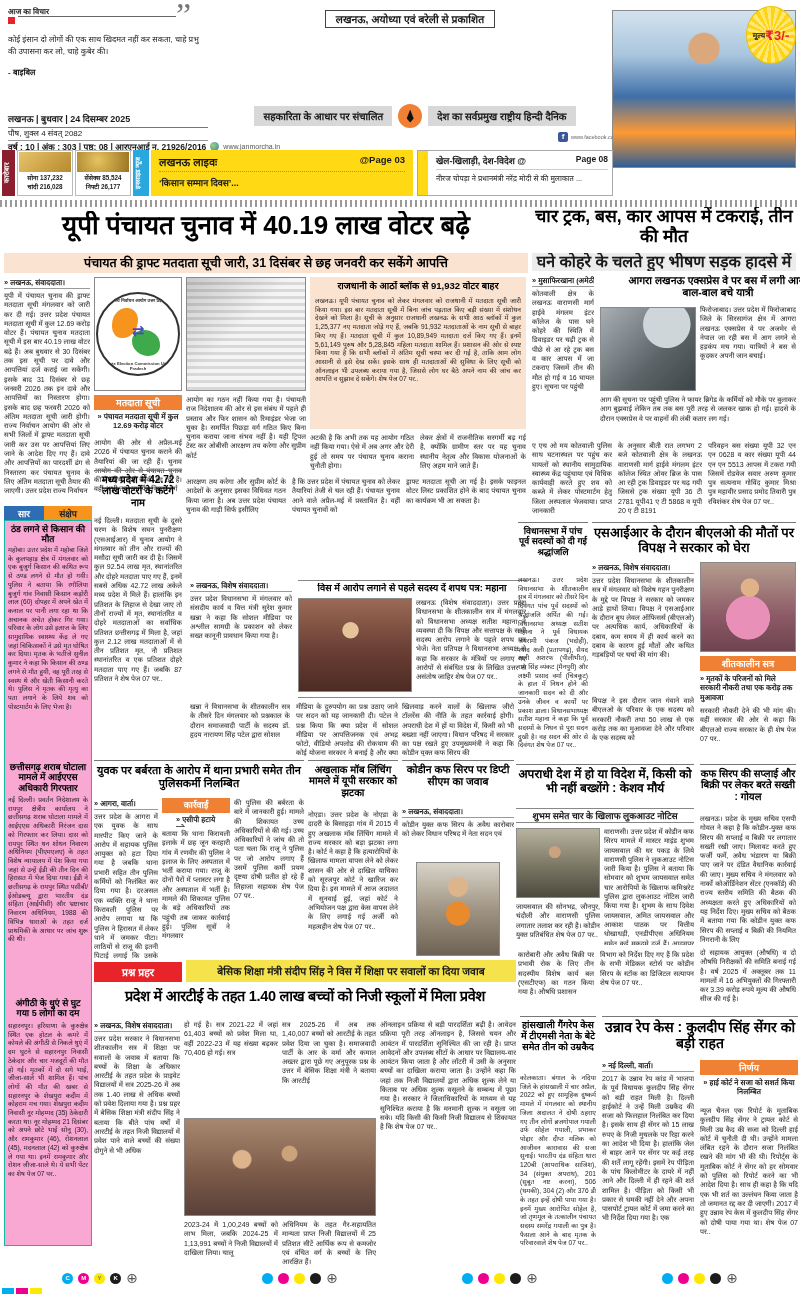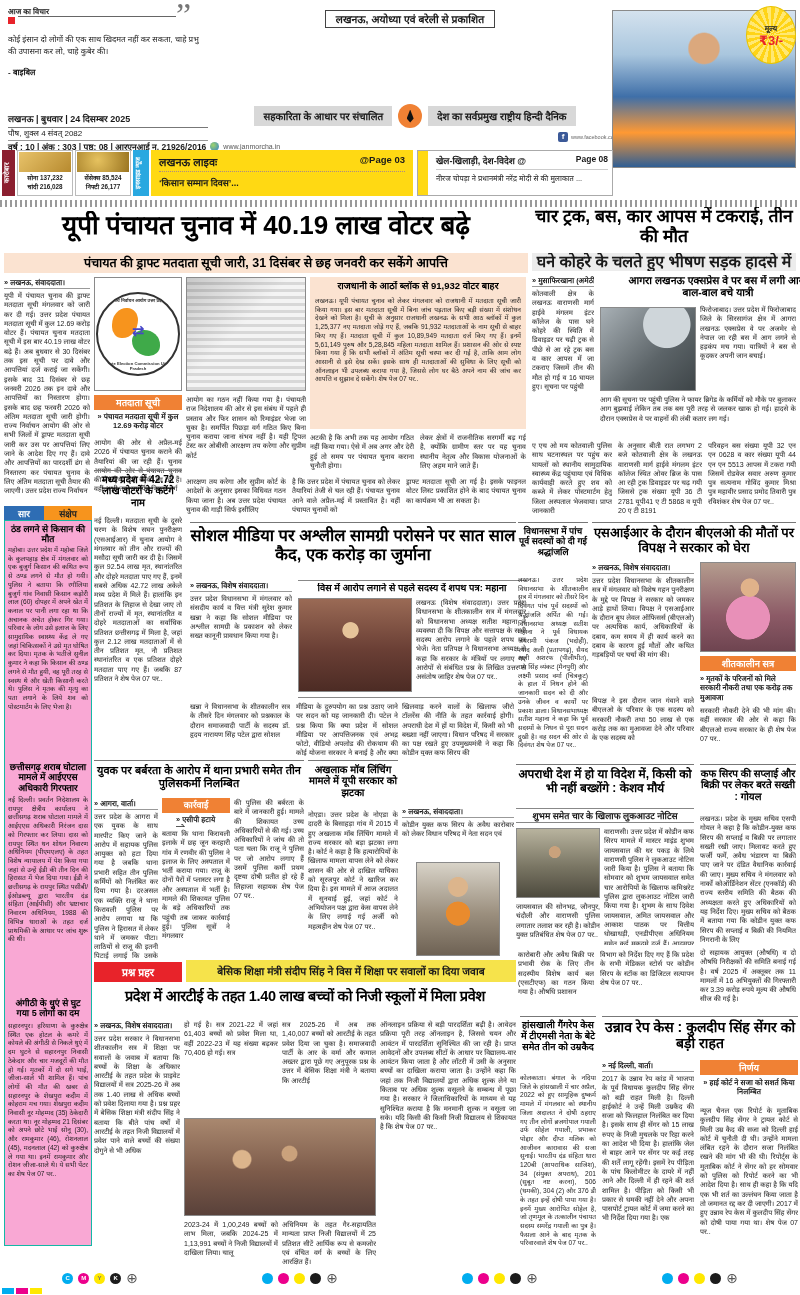--- a/index.html
+++ b/index.html
@@ -20,21 +20,21 @@
   .chip .im{height:20px;margin:1px}
   .qmark:before{content:"\201D";font-size:34px;color:#777;font-family:"Liberation Serif","DejaVu Serif",serif}
   .fb{background:#3b5998;color:#fff;border-radius:2px;font-size:8px;font-weight:700;text-align:center;line-height:10px}
   .fb:before{content:"f"}
   .regx:before{content:"\2295";font-size:14px;color:#555}
   .dot{width:11px;height:11px;border-radius:50%;display:inline-flex;align-items:center;justify-content:center;
        font-size:6px;font-weight:700;color:#fff}
   .dc{background:#00adef}.dm{background:#ec008c}.dy{background:#ffe800;color:#776}.dk{background:#1c1c1c}
   .grp{display:flex;gap:5px;align-items:center}
   .sun{border-radius:50%;background:repeating-conic-gradient(#ffd416 0 9deg,#ffe873 9deg 18deg);
-       display:flex;flex-direction:column;align-items:center;justify-content:center;border:1px solid #e8c400}
+       display:flex;align-items:center;justify-content:center;border:1px solid #e8c400}
   .nib{width:24px;height:24px;border-radius:50%;background:#f08134;display:flex;align-items:center;justify-content:center}
   .nib i{display:block;width:7px;height:13px;background:#111;clip-path:polygon(50% 0,100% 70%,50% 100%,0 70%)}
   .tagbox{background:#d8d8d8;font-size:10px;font-weight:700;padding:3px 9px;white-space:nowrap}
   .hatch{background:repeating-linear-gradient(90deg,#9a9a9a 0 2px,#fff 2px 5px)}
   .row{display:flex}
 </style>
 </head>
 <body>
 
 <div id="page">
@@ -181,21 +181,20 @@
   </div>
   <div class="abs" style="left:4px;top:520px;width:88px;height:726px;background:#f9a8d4;border:1px solid #14b8a6;padding:3px;overflow:hidden">
     <div class="hd" style="font-size:9px;height:22px">ठंड लगने से किसान की मौत</div>
     <div class="bts" style="height:212px">महोबा। उत्तर प्रदेश में महोबा जिले के कुलपहाड़ क्षेत्र में मंगलवार को एक बुजुर्ग किसान की कथित रूप से ठण्ड लगने से मौत हो गयी। पुलिस ने बताया कि रगौलिया बुजुर्ग गांव निवासी किसान कड़ोरी लाल (60) दोपहर में अपने खेत में कनाल पर पानी लगा रहा था कि अचानक अचेत होकर गिर गया। परिवार के लोग उसे इलाज के लिए सामुदायिक स्वास्थ्य केंद्र ले गए जहां चिकित्सकों ने उसे मृत घोषित कर दिया। मृतक के भतीजे सुनील कुमार ने कहा कि किसान की ठण्ड लगने से मौत हुयी, वह पूरी तरह से स्वस्थ थे और खेती किसानी करते थे। पुलिस ने मृतक की मृत्यु का पता लगाने के लिये शव को पोस्टमार्टम के लिए भेजा है।</div>
     <div class="hd" style="font-size:9px;height:34px;margin-top:4px">छत्तीसगढ़ शराब घोटाला मामले में आईएएस अधिकारी गिरफ्तार</div>
     <div class="bts" style="height:198px">नई दिल्ली। प्रवर्तन निदेशालय के रायपुर क्षेत्रीय कार्यालय ने छत्तीसगढ़ शराब घोटाला मामले में आईएएस अधिकारी निरंजन दास को गिरफ्तार कर लिया। दास को रायपुर स्थित धन शोधन निवारण अधिनियम (पीएमएलए) के तहत विशेष न्यायालय में पेश किया गया जहां से उन्हें ईडी की तीन दिन की हिरासत में भेज दिया गया। ईडी ने छत्तीसगढ़ के रायपुर स्थित पसीबी/ईओडब्ल्यू द्वारा भारतीय दंड संहिता (आईपीसी) और भ्रष्टाचार निवारण अधिनियम, 1988 की विभिन्न धाराओं के तहत दर्ज प्राथमिकी के आधार पर जांच शुरू की थी।</div>
     <div class="hd" style="font-size:9px;height:24px;margin-top:4px">अंगीठी के धुएं से घुट गया 5 लोगों का दम</div>
     <div class="bts" style="height:208px">सहारनपुर। हरियाणा के कुरुक्षेत्र स्थित एक होटल के कमरे में कोयले की अंगीठी से निकले धुएं में दम घुटने से सहारनपुर निवासी ठेकेदार और चार मजदूरों की मौत हो गई। मृतकों में दो सगे भाई, जीजा-साले भी शामिल हैं। पांच लोगों की मौत की खबर से सहारनपुर के शेखपुरा कदीम में कोहराम मच गया। शेखपुरा कदीम निवासी नूर मोहम्मद (35) ठेकेदारी करता था। नूर मोहम्मद 21 दिसंबर को अपने छोटे भाई सोनू (30), और रामकुमार (46), रोशनलाल (45), मदनलाल (42) को कुरुक्षेत्र ले गया था। इनमें रामकुमार और रोशन जीजा-साले थे। ये सभी पेंटर का शेष पेज 07 पर..</div>
   </div>
 
-  <div class="abs hd tr" style="left:190px;top:522px;width:326px;height:52px;font-size:16.5px">सोशल मीडिया पर अश्लील सामग्री परोसने पर सात साल कैद, एक करोड़ का जुर्माना</div>
   <div class="abs" style="left:190px;top:580px;width:102px;height:118px">
     <div class="by">» लखनऊ, विशेष संवाददाता।</div>
     <div class="bt" style="height:104px">उत्तर प्रदेश विधानसभा में मंगलवार को संसदीय कार्य व वित्त मंत्री सुरेश कुमार खन्ना ने कहा कि सोशल मीडिया पर अश्लील सामग्री के प्रकाशन को लेकर सख्त कानूनी प्रावधान किया गया है।</div>
   </div>
   <div class="abs" style="left:298px;top:580px;width:228px;height:118px;border-top:1px solid #888;border-bottom:1px solid #888;padding:2px 0">
     <div class="hd" style="font-size:9.5px;height:13px">विस में आरोप लगाने से पहले सदस्य दें शपथ पत्र: महाना</div>
     <div class="row" style="gap:4px;margin-top:2px">
       <div class="ph" style="width:112px;height:92px;flex:none;background:
         radial-gradient(circle at 46% 34%,#e6c49a 0 9%,rgba(0,0,0,0) 10%),
         linear-gradient(180deg,#9a6a55 0%,#6a3f35 55%,#4c2b24 100%)"></div>
@@ -214,20 +213,21 @@
     <div class="ob" style="font-size:9px">कार्रवाई</div>
     <div class="bl" style="height:12px;margin:2px 14px;text-align:left">» एसीपी हटाये गये</div>
     <div class="bt" style="height:128px">बताया कि थाना किरावली इलाके में छह जून करहारी गांव में रणवीर की पुलिस ने इलाज के लिए अस्पताल में भर्ती कराया गया। राजू के दोनों पैरों में प्लास्टर लगा है और अस्पताल में भर्ती है। मामले की शिकायत पुलिस के बड़े अधिकारियों तक पहुंची तब जाकर कार्रवाई हुई। पुलिस सूत्रों ने मंगलवार</div>
   </div>
   <div class="abs bt" style="left:234px;top:798px;width:70px;height:162px">की पुलिस की बर्बरता के बारे में जानकारी हुई। मामले की शिकायत उच्च अधिकारियों से की गई। उच्च अधिकारियों ने जांच की तो पता चला कि राजू ने पुलिस पर जो आरोप लगाए हैं उसमें पुलिस कर्मी प्रथम दृष्टया दोषी प्रतीत हो रहे हैं लिहाजा सहायक शेष पेज 07 पर..</div>
 
   <div class="abs hd tr" style="left:308px;top:760px;width:90px;height:48px;font-size:10px">अखलाक मॉब लिंचिंग मामले में यूपी सरकार को झटका</div>
   <div class="abs bt" style="left:308px;top:810px;width:90px;height:150px">नोएडा। उत्तर प्रदेश के नोएडा के दादरी के बिसाहड़ा गांव में 2015 में हुए अखलाक मॉब लिंचिंग मामले में राज्य सरकार को बड़ा झटका लगा है। कोर्ट ने कहा है कि हत्यारोपियों के खिलाफ मामला वापस लेने को लेकर शासन की ओर से दाखिल याचिका को सूरजपुर कोर्ट ने खारिज कर दिया है। इस मामले में आज अदालत में सुनवाई हुई, जहां कोर्ट ने अभियोजन पक्ष द्वारा केस वापस लेने के लिए लगाई गई अर्जी को महत्वहीन शेष पेज 07 पर..</div>
 
   <div class="abs bt" style="left:402px;top:702px;width:112px;height:54px">खिलवाड़ करने वालों के खिलाफ जीरो टॉलरेंस की नीति के तहत कार्रवाई होगी। अपराधी देश में हों या विदेश में, किसी को भी बख्शा नहीं जाएगा। विधान परिषद में सरकार का पक्ष रखते हुए उपमुख्यमंत्री ने कहा कि कोडीन युक्त कफ सिरप की</div>
+  <div class="abs hd tr" style="left:402px;top:760px;width:112px;height:44px;font-size:10.5px">कोडीन कफ सिरप पर डिप्टी सीएम का जवाब</div>
   <div class="abs" style="left:402px;top:806px;width:112px;height:52px">
     <div class="by">» लखनऊ, संवाददाता।</div>
     <div class="bt" style="height:38px">कोडीन युक्त कफ सिरप के अवैध कारोबार को लेकर विधान परिषद में नेता सदन एवं</div>
   </div>
   <div class="abs ph" style="left:416px;top:862px;width:84px;height:94px;background:
     radial-gradient(circle at 50% 26%,#dcb58c 0 12%,rgba(0,0,0,0) 13%),
     radial-gradient(circle at 50% 55%,#e98b2d 0 18%,rgba(0,0,0,0) 19%),
     linear-gradient(180deg,#d8d3c8,#9b8f7e 55%,#6e6254)"></div>
 
   <div class="abs hd tr" style="left:518px;top:522px;width:70px;height:52px;font-size:9px">विधानसभा में पांच पूर्व सदस्यों को दी गई श्रद्धांजलि</div>

